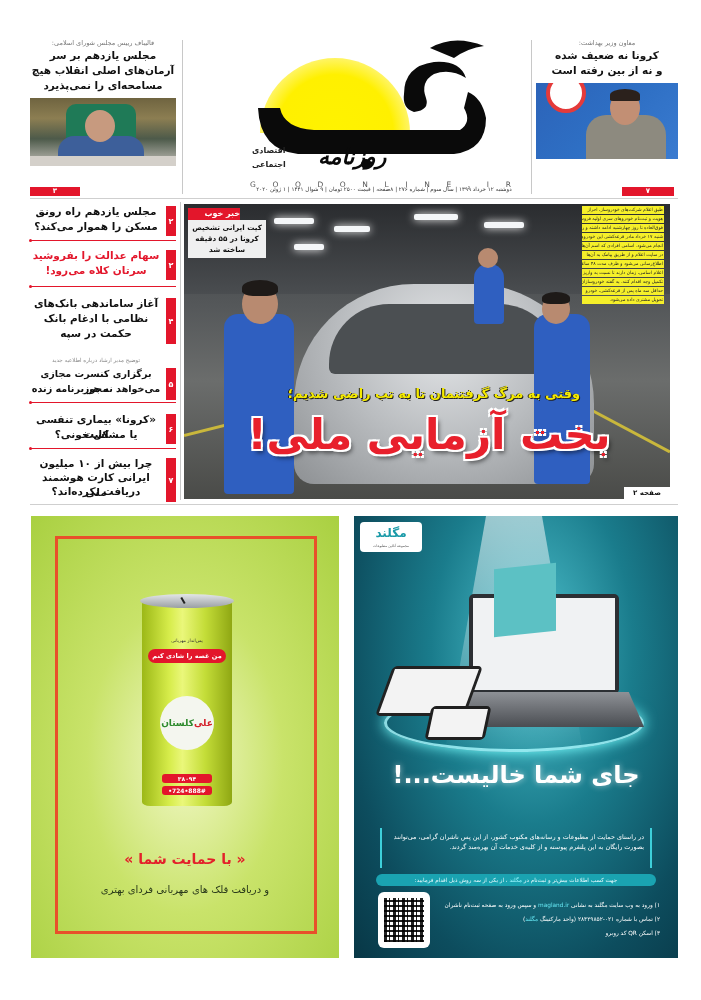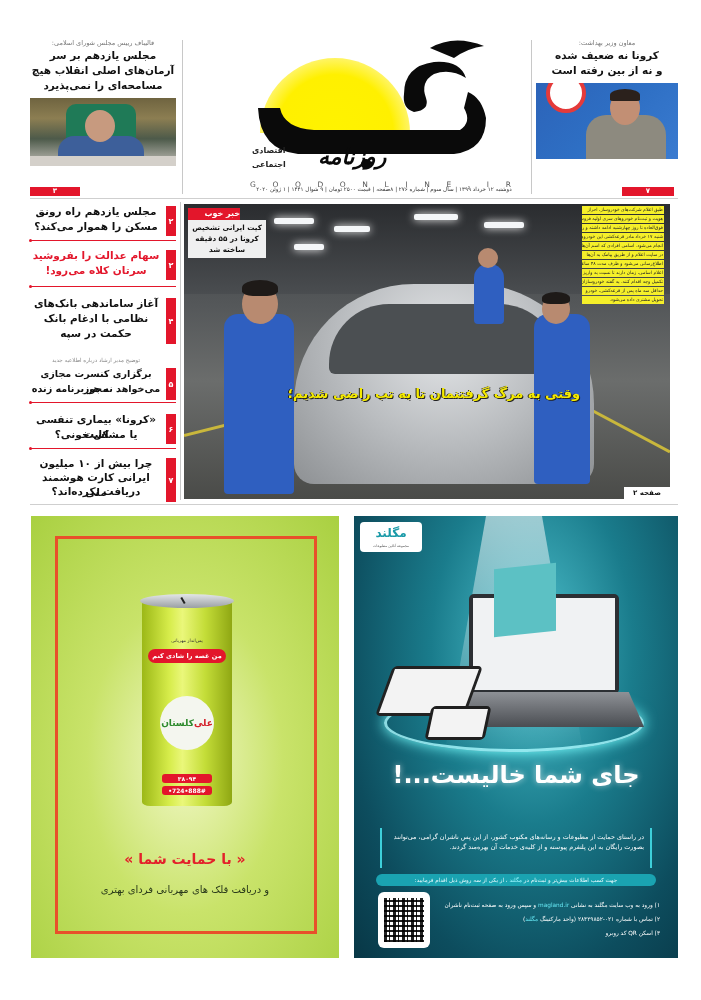--- a/index.html
+++ b/index.html
@@ -247,20 +247,21 @@
     <span class="yellow-line">انجام می‌شود. اسامی افرادی که اسم آن‌ها</span>
     <span class="yellow-line">در سایت اعلام و از طریق پیامک به آن‌ها</span>
     <span class="yellow-line">اطلاع‌رسانی می‌شود و ظرف مدت ۴۸ ساعت پس از</span>
     <span class="yellow-line">اعلام اسامی، زمان دارند تا نسبت به واریز</span>
     <span class="yellow-line">تکمیل وجه اقدام کنند. به گفته خودروسازان</span>
     <span class="yellow-line">حداقل سه ماه پس از قرعه‌کشی، خودرو</span>
     <span class="yellow-line">تحویل مشتری داده می‌شود.</span>
   </div>
 
   <div class="subhead">وقتی به مرگ گرفتنمان تا به تب راضی شدیم؛</div>
+  <div class="headline">بخت آزمایی ملی!</div>
   <div class="page-ref">صفحه ۲</div>
 </div>
 
 <div class="hrule" style="top:504px;"></div>
 
 <div class="ad-green-full">
   <div class="ad-frame"></div>
   <div class="can">
     <div class="can-top">
         <div class="can-slot"></div>

